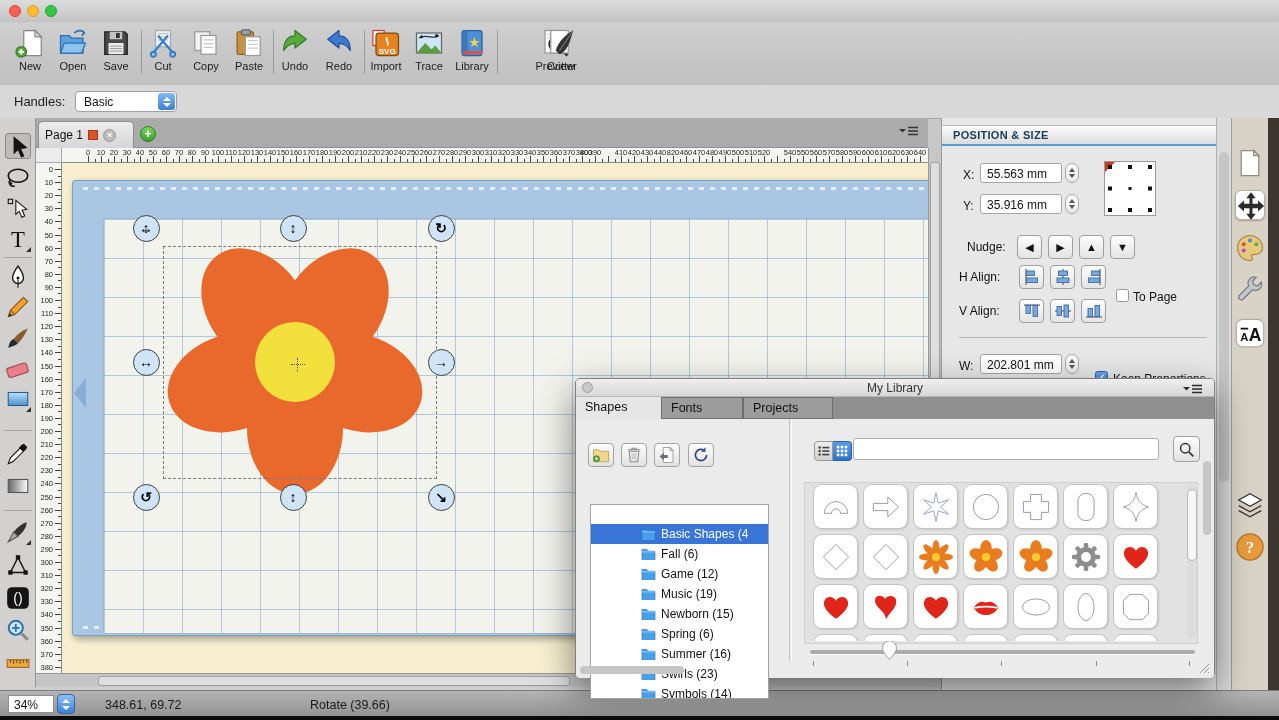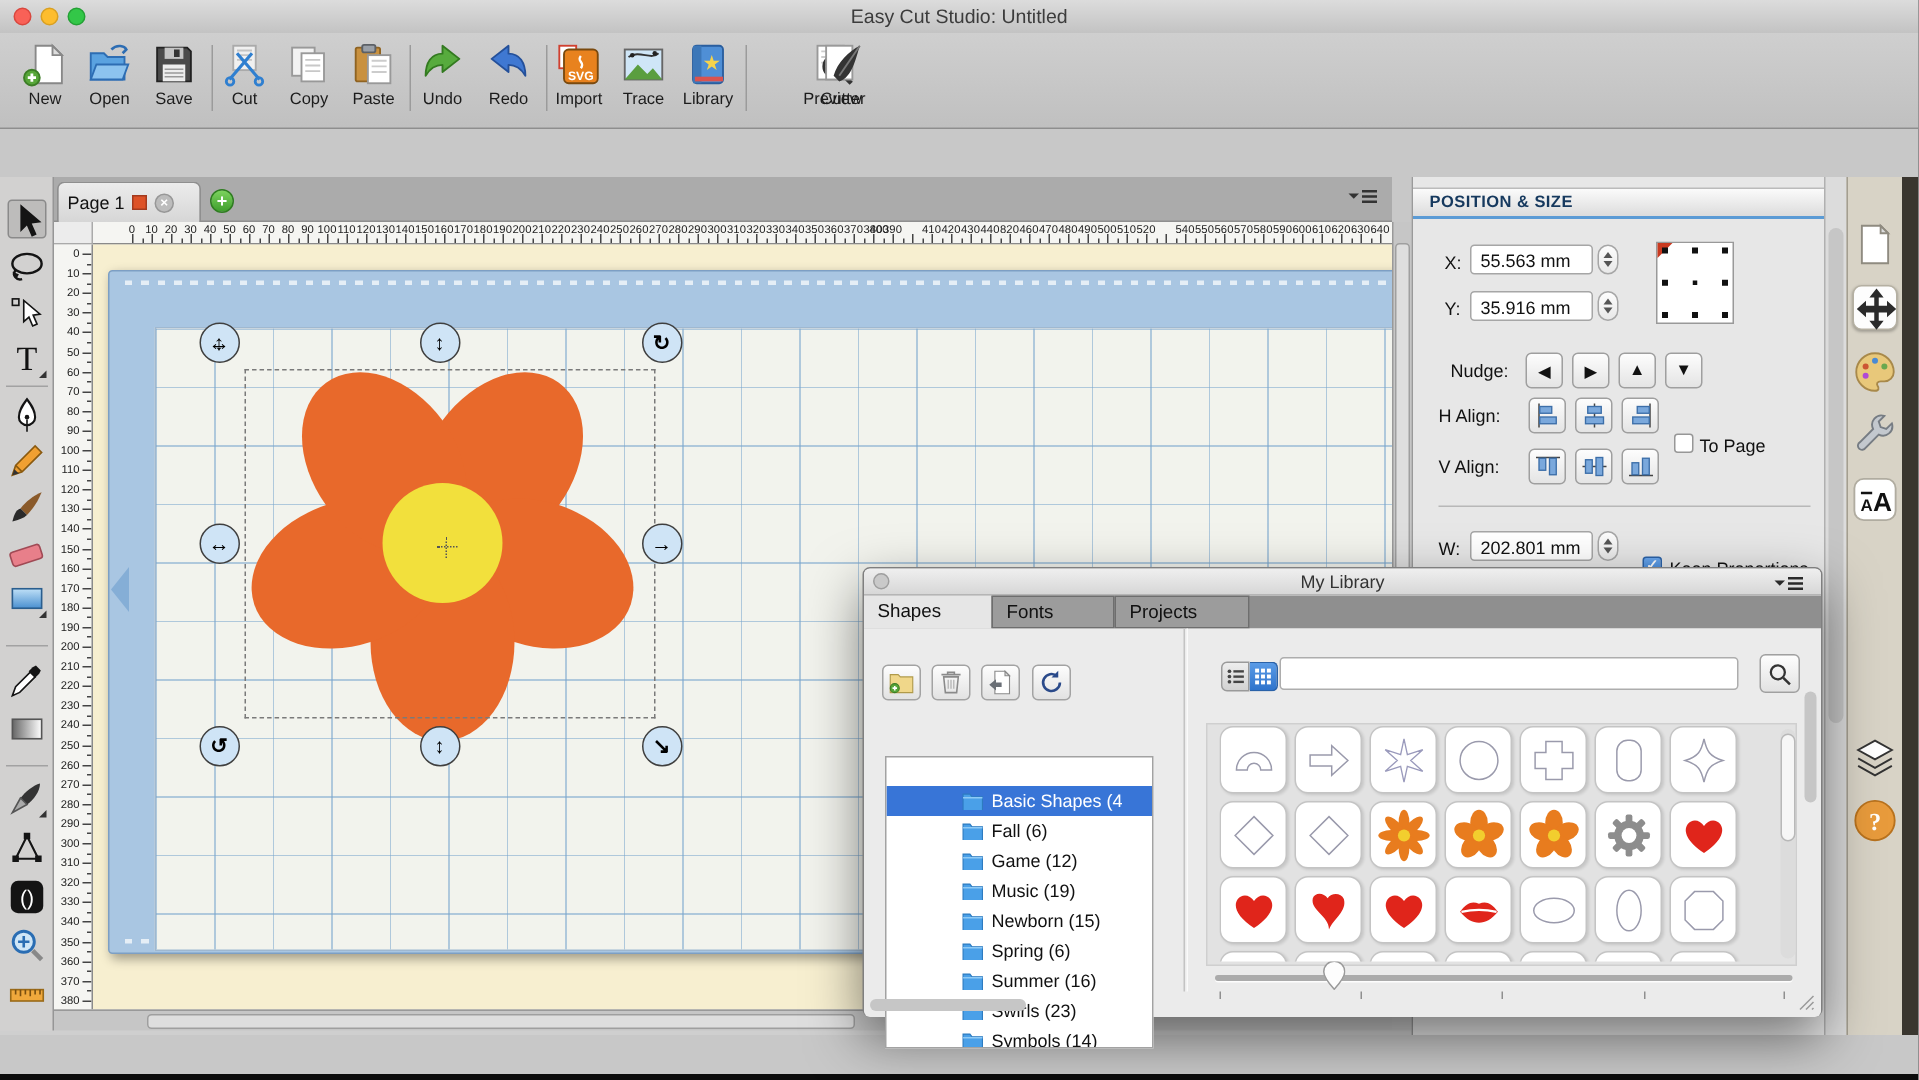--- a/index.html
+++ b/index.html
@@ -195,21 +195,20 @@
 </style>
 </head>
 <body>
 
 <div id="app">
 
   <div id="titlebar" class="abs">
     <div id="light-red" class="light"></div>
     <div id="light-yellow" class="light"></div>
     <div id="light-green" class="light"></div>
-    <div id="win-title" class="abs">Easy Cut Studio: Untitled</div>
   </div>
 
   <div id="toolbar" class="abs">
       <div class="tb-item" style="left: 8px;">
         <div class="tb-icon">
           <svg viewBox="0 0 24 24">
             <path d="M7 2h9l5 5v15H7z" fill="#fff" stroke="#888"></path>
             <path d="M16 2l5 5h-5z" fill="#ddd" stroke="#888"></path>
             <circle cx="5" cy="19" r="4.2" fill="#57a639" stroke="#3c7d26"></circle>
             <path d="M5 16.8v4.4M2.8 19h4.4" stroke="#fff" stroke-width="1.5"></path>
@@ -342,20 +341,30 @@
           <svg viewBox="0 0 24 24">
             <rect x="3" y="2" width="14" height="18" fill="#fff" stroke="#999"></rect>
             <path d="M21 2c-6 3-12 9-14 16l3 3c7-2 9-13 11-19z" fill="#333"></path>
             <path d="M21 2L10 18" stroke="#777"></path>
           </svg>
         </div>
         <div class="tb-label">Cutter</div>
       </div>
     </div>
 
+  <div id="handlesbar" class="abs">
+    <div id="handles-label" class="abs">Handles:</div>
+    <div id="handles-dd" class="abs">
+      <span id="handles-dd-value">Basic</span>
+      <span class="dd-step">
+          <span class="car-up"></span>
+          <span class="car-dn"></span>
+        </span>
+    </div>
+  </div>
 
   <div id="tabstrip" class="abs">
     <div id="page-tab">
       <span id="page-tab-label">Page 1</span>
       <span id="tab-color-chip"></span>
       <span id="tab-close">×</span>
     </div>
     <div id="tab-add">+</div>
     <div id="tabstrip-menu">
       <svg viewBox="0 0 22 16">
@@ -1009,20 +1018,29 @@
       </div>
       <div class="rtool" style="top: 414px;">
         <svg viewBox="0 0 24 24">
           <circle cx="12" cy="12" r="10.5" fill="#e89b3c" stroke="#b8721e"></circle>
           <text x="12" y="17" font-size="13" font-weight="bold" fill="#fff" text-anchor="middle" font-family="Liberation Serif,serif">?</text>
         </svg>
       </div>
     </div>
   <div id="darkedge" class="abs"></div>
 
+  <div id="statusbar" class="abs">
+    <div id="zoom-box">34%</div>
+    <div id="zoom-step">
+        <span class="car-up"></span>
+        <span class="car-dn"></span>
+      </div>
+    <span id="status-coords">348.61, 69.72</span>
+    <span id="status-rotate">Rotate (39.66)</span>
+  </div>
   <div id="bottombar" class="abs"></div>
 
   <div id="library" class="abs">
     <div id="lib-tabrow">
         <div class="lib-tab active" style="left: 0px; width: 85px;">Shapes</div>
         <div class="lib-tab inactive" style="left: 85px; width: 82px;">Fonts</div>
         <div class="lib-tab inactive" style="left: 167px; width: 90px;">Projects</div>
       </div>
     <div id="lib-titlebar">
       <div id="lib-close"></div>

